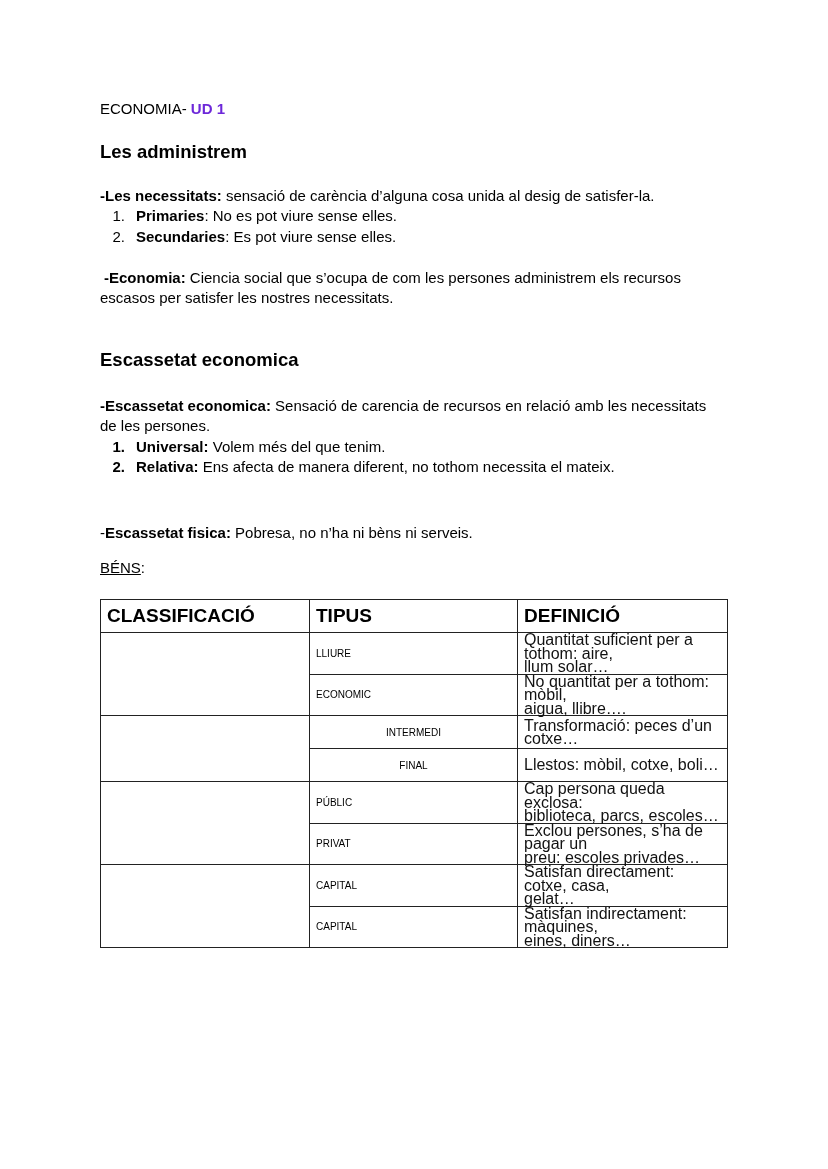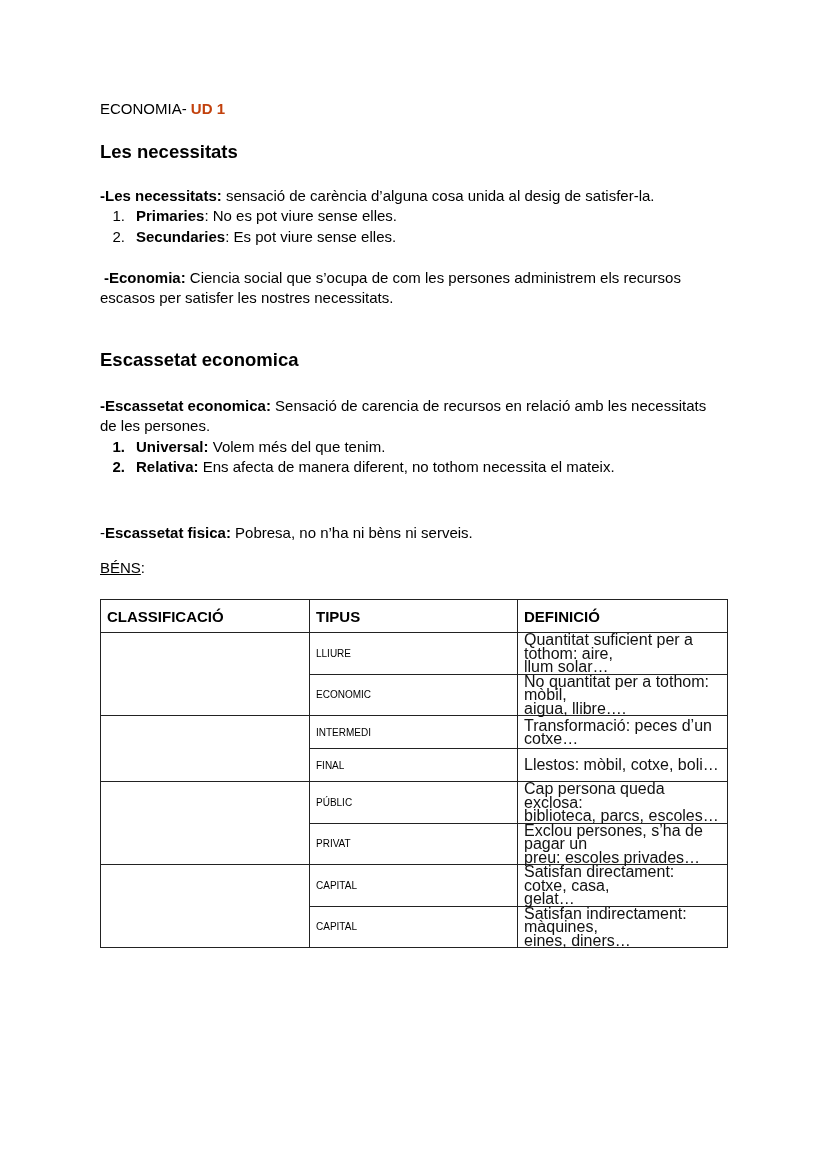--- a/index.html
+++ b/index.html
@@ -6,21 +6,21 @@
     body {
       width: 828px;
       height: 1169px;
       position: relative;
       font-family: "Liberation Sans", sans-serif;
       color: #000000;
       overflow: hidden;
     }
     .abs { position: absolute; white-space: nowrap; }
     .unit-line { top: 100px; font-size: 15px; line-height: 18px; }
-    .unit-line .ud { color: #c2410c; font-weight: bold; }
+    .unit-line .ud { color: #6d28d9; font-weight: bold; }
     .h2 { font-size: 18.5px; font-weight: bold; line-height: 22px; }
     .p { font-size: 15px; line-height: 20.5px; }
     .b { font-weight: bold; }
     .li { font-size: 15px; line-height: 20.5px; }
     .li .num { display: inline-block; width: 25px; text-align: right; margin-right: 11px; }
     .u { text-decoration: underline; }
 
     table.goods {
       position: absolute;
       left: 100px;
@@ -29,39 +29,39 @@
       border-collapse: collapse;
       table-layout: fixed;
     }
     table.goods td, table.goods th {
       border: 1.5px solid #222222;
       padding: 0 6px;
       vertical-align: middle;
       text-align: left;
     }
     table.goods th {
-      font-size: 15px;
+      font-size: 19px;
       font-weight: bold;
       height: 32px;
     }
     table.goods td.tipus { font-size: 10px; height: 40px; }
-    table.goods tr.short td.tipus { height: 32px; }
+    table.goods tr.short td.tipus { height: 32px; text-align: center; }
     table.goods td.def { font-size: 16px; line-height: 13.5px; color: #111; }
     col.c1 { width: 209px; }
     col.c2 { width: 208px; }
     col.c3 { width: 210px; }
   </style>
 </head>
 <body>
 
 <div class="abs unit-line" style="left:100px;">
   <span>ECONOMIA- </span><span class="ud">UD 1</span>
 </div>
 
-<div class="abs h2" style="left:100px; top:141px;">Les necessitats</div>
+<div class="abs h2" style="left:100px; top:141px;">Les administrem</div>
 
 <div class="abs p" style="left:100px; top:186px;">
   <span class="b">-Les necessitats:</span><span> sensació de carència d’alguna cosa unida al desig de satisfer-la.</span>
 </div>
 
 <div class="abs li" style="left:100px; top:206px;">
   <span class="num">1.</span><span class="b">Primaries</span><span>: No es pot viure sense elles.</span>
 </div>
 <div class="abs li" style="left:100px; top:227px;">
   <span class="num">2.</span><span class="b">Secundaries</span><span>: Es pot viure sense elles.</span>

